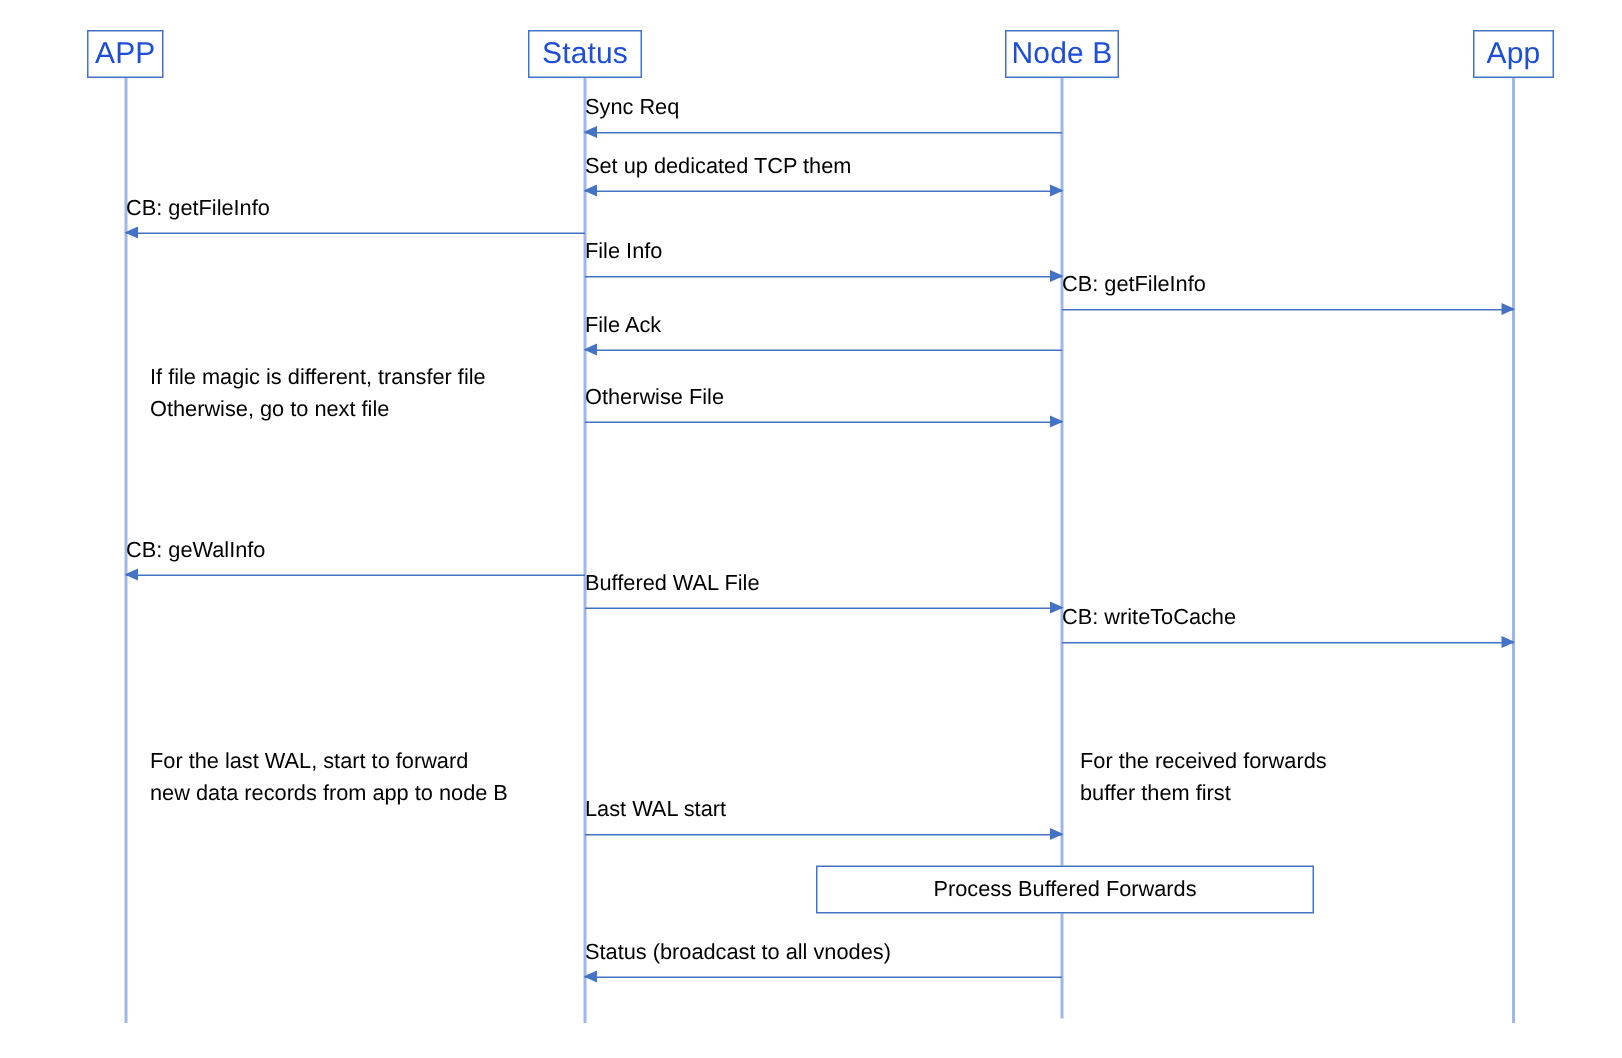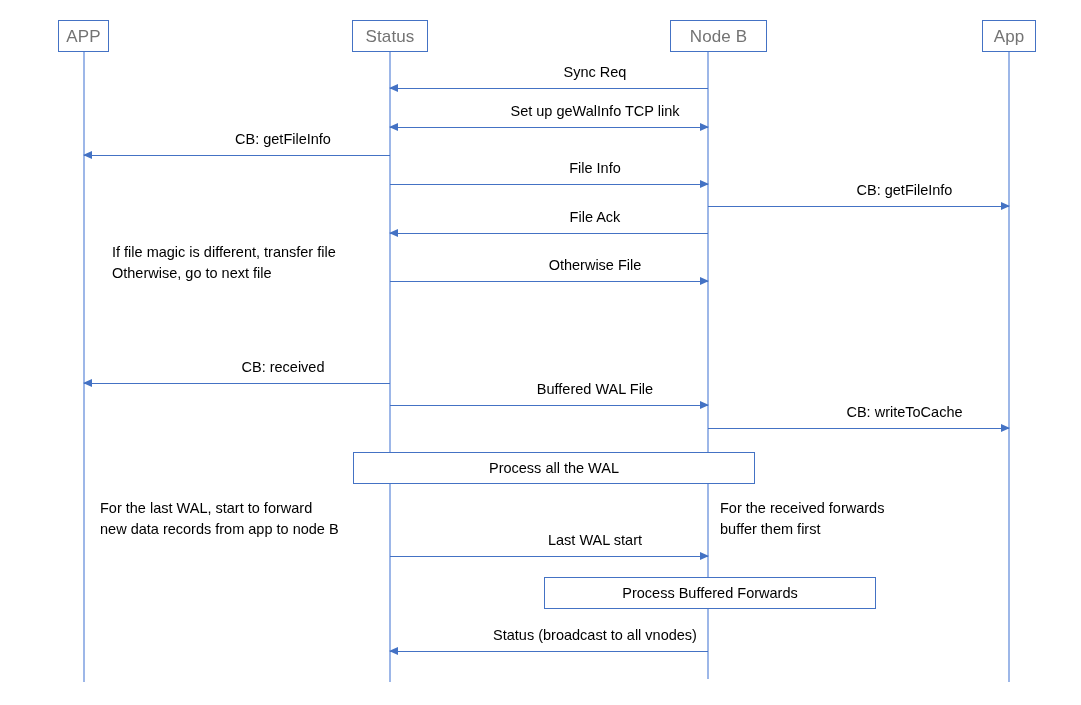--- a/index.html
+++ b/index.html
@@ -16,22 +16,22 @@
     height: 705px;
     background: #ffffff;
     overflow: hidden;
   }
   
   .actor-box {
     position: absolute;
     box-sizing: border-box;
     border: 1.4px solid #4472c4;
     background: #ffffff;
-    color: #737373;
-    font-size: 17px;
+    color: #1d4ed8;
+    font-size: 20px;
     line-height: 1;
     display: flex;
     align-items: center;
     justify-content: center;
     letter-spacing: .1px;
   }
   
   .lifeline {
     position: absolute;
     width: 2px;
@@ -64,26 +64,25 @@
   }
   .msg .head.left {
     left: -1px;
     border-right: 9px solid #4472c4;
   }
   .msg .label {
     position: absolute;
     left: 0;
     width: 100%;
     bottom: 7px;
-    text-align: center;
+    text-align: left;
     font-size: 14.5px;
     color: #000000;
     white-space: nowrap;
     line-height: 1.15;
-    margin-left: 46px;
   }
   
   .proc-box {
     position: absolute;
     box-sizing: border-box;
     border: 1.6px solid #4472c4;
     background: #ffffff;
     display: flex;
     align-items: center;
     justify-content: center;
@@ -109,38 +108,38 @@
   <div class="lifeline" style="left:389px; top:52px; height:630px;"></div>
   <div class="lifeline" style="left:707px; top:52px; height:627px;"></div>
   <div class="lifeline" style="left:1008px;top:52px; height:630px;"></div>
 
   <div class="actor-box" style="left:58px;  top:20px; width:51px;  height:32px;">
     <span>APP</span>
   </div>
   <div class="actor-box" style="left:352px; top:20px; width:76px;  height:32px;">
     <span>Status</span>
   </div>
-  <div class="actor-box" style="left:670px; top:20px; width:97px;  height:32px;">
+  <div class="actor-box" style="left:670px; top:20px; width:76px;  height:32px;">
     <span>Node B</span>
   </div>
   <div class="actor-box" style="left:982px; top:20px; width:54px;  height:32px;">
     <span>App</span>
   </div>
 
   <div class="msg" style="left:390px; top:88px; width:318px;">
     <div class="line"></div>
     <div class="head left"></div>
     <div class="label">Sync Req</div>
   </div>
 
   <div class="msg" style="left:390px; top:127px; width:318px;">
     <div class="line"></div>
     <div class="head left"></div>
     <div class="head right"></div>
-    <div class="label">Set up geWalInfo TCP link</div>
+    <div class="label">Set up dedicated TCP them</div>
   </div>
 
   <div class="msg" style="left:84px; top:155px; width:306px;">
     <div class="line"></div>
     <div class="head left"></div>
     <div class="label">CB: getFileInfo</div>
   </div>
 
   <div class="msg" style="left:390px; top:184px; width:318px;">
     <div class="line"></div>
@@ -163,56 +162,53 @@
   <div class="msg" style="left:390px; top:281px; width:318px;">
     <div class="line"></div>
     <div class="head right"></div>
     <div class="label">Otherwise File</div>
   </div>
 
 
   <div class="msg" style="left:84px; top:383px; width:306px;">
     <div class="line"></div>
     <div class="head left"></div>
-    <div class="label">CB: received</div>
+    <div class="label">CB: geWalInfo</div>
   </div>
 
   <div class="msg" style="left:390px; top:405px; width:318px;">
     <div class="line"></div>
     <div class="head right"></div>
     <div class="label">Buffered WAL File</div>
   </div>
 
   <div class="msg" style="left:708px; top:428px; width:301px;">
     <div class="line"></div>
     <div class="head right"></div>
     <div class="label">CB: writeToCache</div>
   </div>
 
-  <div class="proc-box" style="left:353px; top:452px; width:402px; height:32px;">
-    <span>Process all the WAL</span>
-  </div>
 
   <div class="msg" style="left:390px; top:556px; width:318px;">
     <div class="line"></div>
     <div class="head right"></div>
     <div class="label">Last WAL start</div>
   </div>
 
   <div class="proc-box" style="left:544px; top:577px; width:332px; height:32px;">
     <span>Process Buffered Forwards</span>
   </div>
 
   <div class="msg" style="left:390px; top:651px; width:318px;">
     <div class="line"></div>
     <div class="head left"></div>
     <div class="label">Status (broadcast to all vnodes)</div>
   </div>
 
-  <div class="note" style="left:112px; top:242px; width:280px;">If file magic is different, transfer file
+  <div class="note" style="left:100px; top:242px; width:280px;">If file magic is different, transfer file
 Otherwise, go to next file</div>
 
   <div class="note" style="left:720px; top:498px; width:250px;">For the received forwards
 buffer them first</div>
 
   <div class="note" style="left:100px; top:498px; width:290px;">For the last WAL, start to forward
 new data records from app to node B</div>
 
 </div>
 

